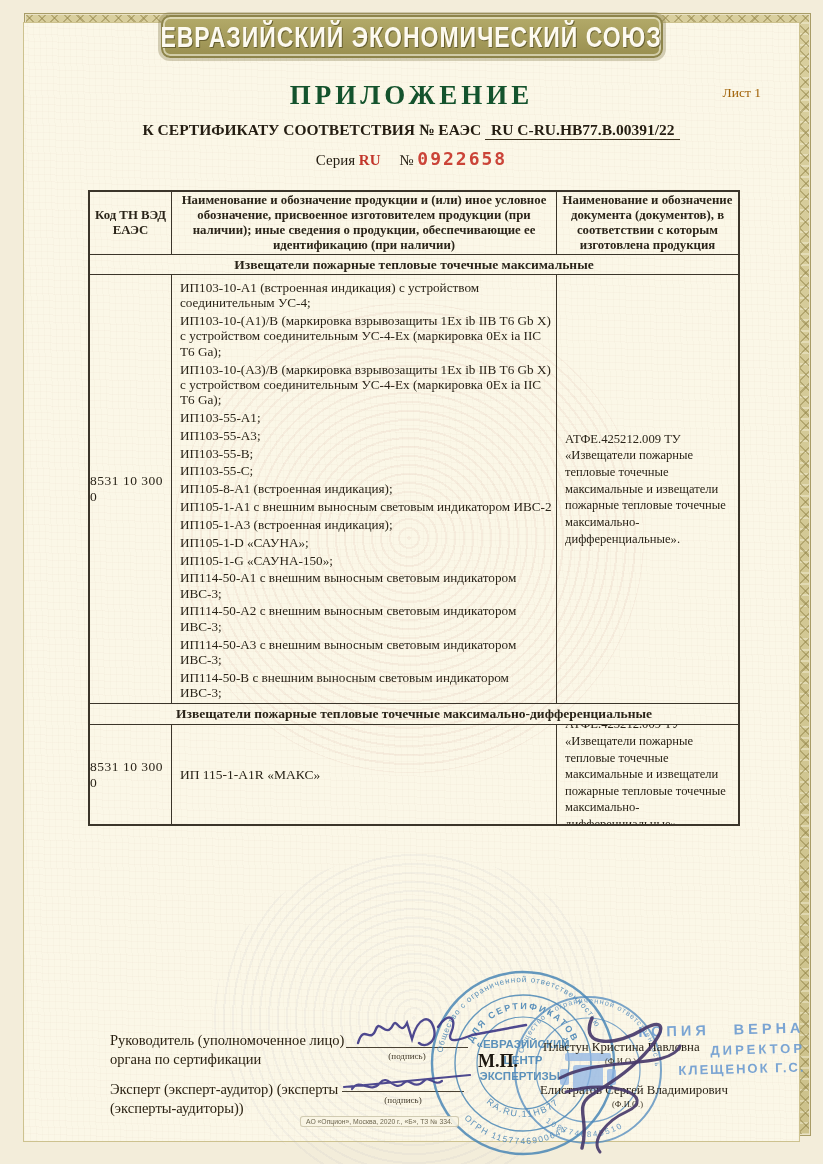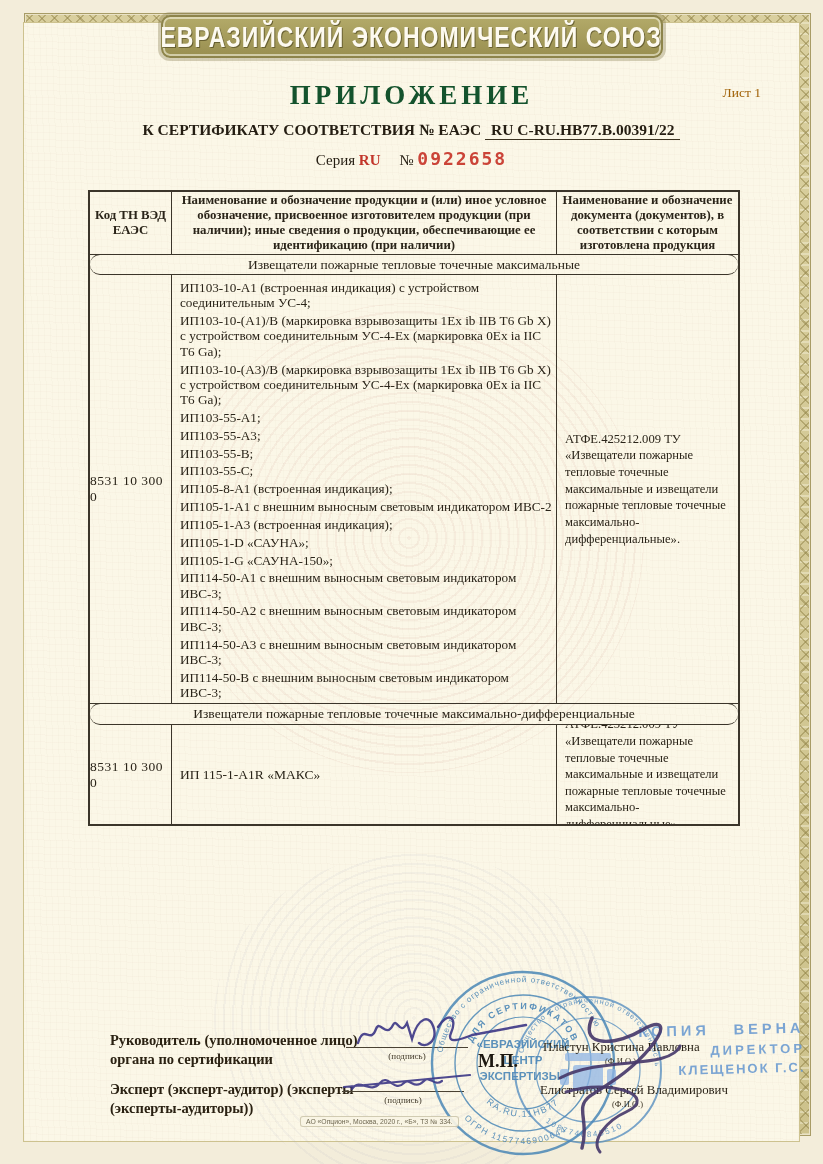--- a/index.html
+++ b/index.html
@@ -50,35 +50,35 @@
   
   .tbl{position:absolute;left:88px;top:190px;width:648px;
     display:grid;grid-template-columns:82px 385px 181px;
     grid-template-rows:63px 20px 429px 21px 99px;
     border:2px solid #3b352a;background:rgba(255,255,255,0);}
   .cell{border-right:1px solid #3b352a;border-bottom:1px solid #3b352a;
     font-size:13px;line-height:1.16;overflow:hidden;}
   .cell.last{border-right:none;}
   .hcell{font-weight:bold;text-align:center;display:flex;align-items:center;
     justify-content:center;padding:2px 4px;font-size:12.8px;}
-  .seccell{grid-column:1 / 4;font-weight:normal;text-align:center;
+  .seccell{grid-column:1 / 4;font-weight:bold;text-align:center;
     display:flex;align-items:center;justify-content:center;
     border-right:none;border-top:1px solid #3b352a;margin-top:-1px;
-    font-size:13.5px;border-radius:10px;}
+    font-size:13.5px;}
   .codecell{display:flex;align-items:center;justify-content:center;
     font-size:13.5px;letter-spacing:.5px;font-family:Liberation Serif, serif;}
   .products{padding:5px 4px 2px 8px;}
   .product{margin-bottom:2.5px;font-size:13.2px;}
   .doccell{display:flex;align-items:center;padding:4px 6px 4px 8px;}
   .doccell div{font-size:12.6px;line-height:1.32;}
   .prodsingle{display:flex;align-items:center;padding:4px 4px 4px 8px;}
   .prodsingle .product{margin:0;font-size:13.5px;}
 
   
-  .role{position:absolute;left:110px;width:250px;font-weight:bold;
+  .role{position:absolute;left:110px;width:250px;font-weight:normal;
     font-size:14.5px;line-height:1.32;color:#2a2112;}
   .role1{top:1031px;} .role2{top:1080px;}
   .sigline{position:absolute;width:122px;border-bottom:1px solid #4a4233;}
   .sigline1{left:346px;top:1047px;} .sigline2{left:342px;top:1091px;}
   .sigcap{position:absolute;width:122px;text-align:center;font-size:9px;color:#3e3626;}
   .sigcap1{left:346px;top:1051px;} .sigcap2{left:342px;top:1095px;}
   .mp{position:absolute;left:478px;top:1051px;font-weight:bold;font-size:18px;
     color:#1d1810;z-index:6;}
   .fio{position:absolute;font-size:12.8px;color:#241d12;z-index:6;white-space:nowrap;}
   .fio1{left:543px;top:1040px;} .fio2{left:540px;top:1083px;}

